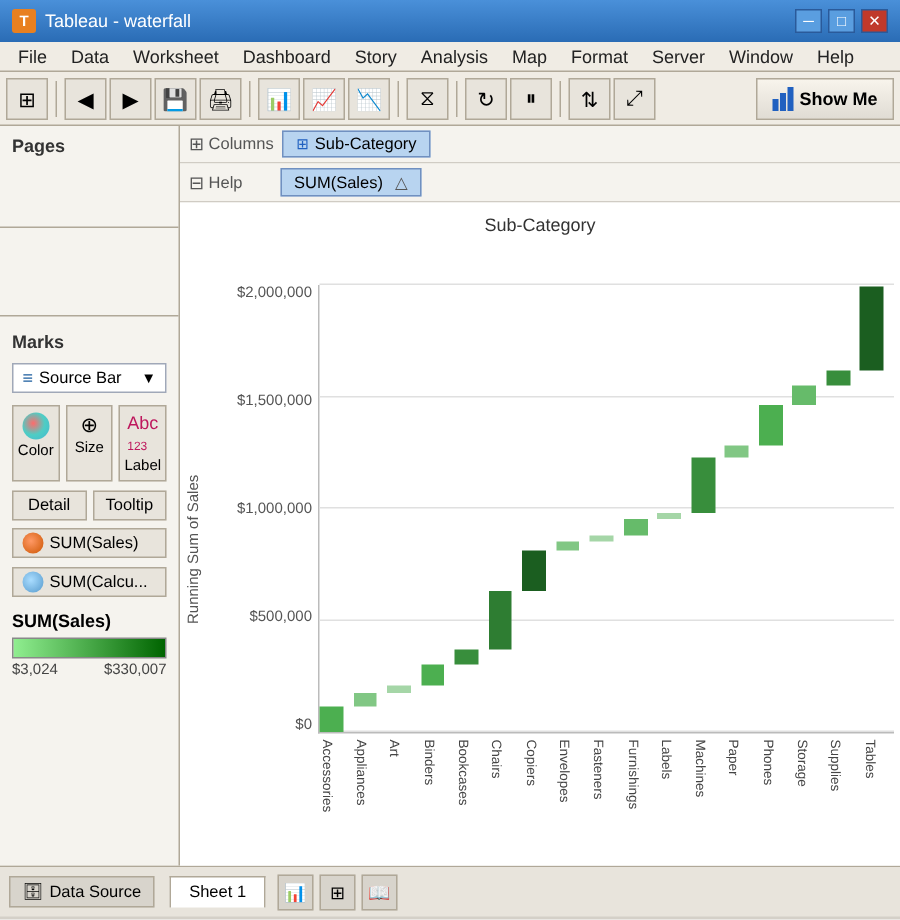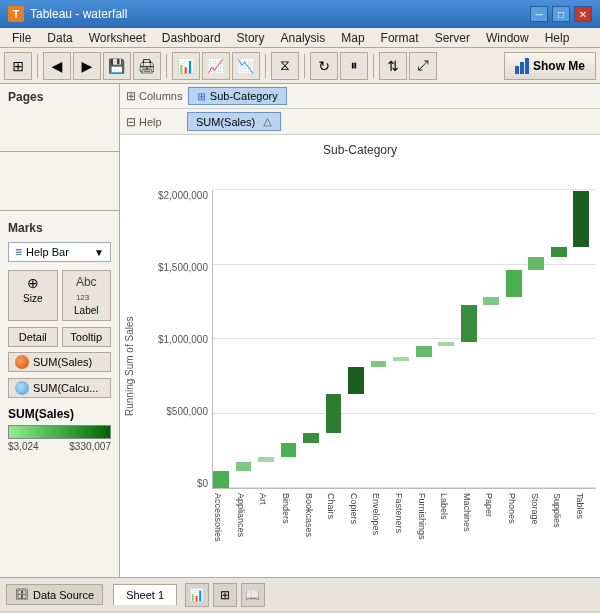--- a/index.html
+++ b/index.html
@@ -166,31 +166,35 @@
   <div class="left-panel">
     <div class="section-label">Pages</div>
     <div class="section-content"></div>
     <div class="divider"></div>
     <div class="section-content" style="min-height:50px;"></div>
     <div class="divider"></div>
     <div class="section-label">Marks</div>
 
     <div class="marks-dropdown">
       <span class="marks-icon">≡</span>
-      <span>Help Bar</span>
+      <span>Source Bar</span>
       <span style="margin-left:auto;font-size:10px;">▼</span>
     </div>
 
     <div class="marks-row">
+      <div class="mark-btn">
+        <div class="mark-btn-icon" style="width:18px;height:18px;border-radius:50%;background:radial-gradient(circle at 40% 40%, #ff6b6b, #4ecdc4, #45b7d1);"></div>
+        <span>Color</span>
+      </div>
       <div class="mark-btn">
         <div class="mark-btn-icon" style="font-size:14px;">⊕</div>
         <span>Size</span>
       </div>
       <div class="mark-btn">
-        <div class="mark-btn-icon" style="font-size:12px;color:#404040;">Abc<br><span style="font-size:8px;">123</span></div>
+        <div class="mark-btn-icon" style="font-size:12px;color:#be185d;">Abc<br><span style="font-size:8px;">123</span></div>
         <span>Label</span>
       </div>
     </div>
 
     <div class="detail-tooltip-row">
       <div class="dt-btn">Detail</div>
       <div class="dt-btn">Tooltip</div>
     </div>
 
     <div class="sum-pill">

